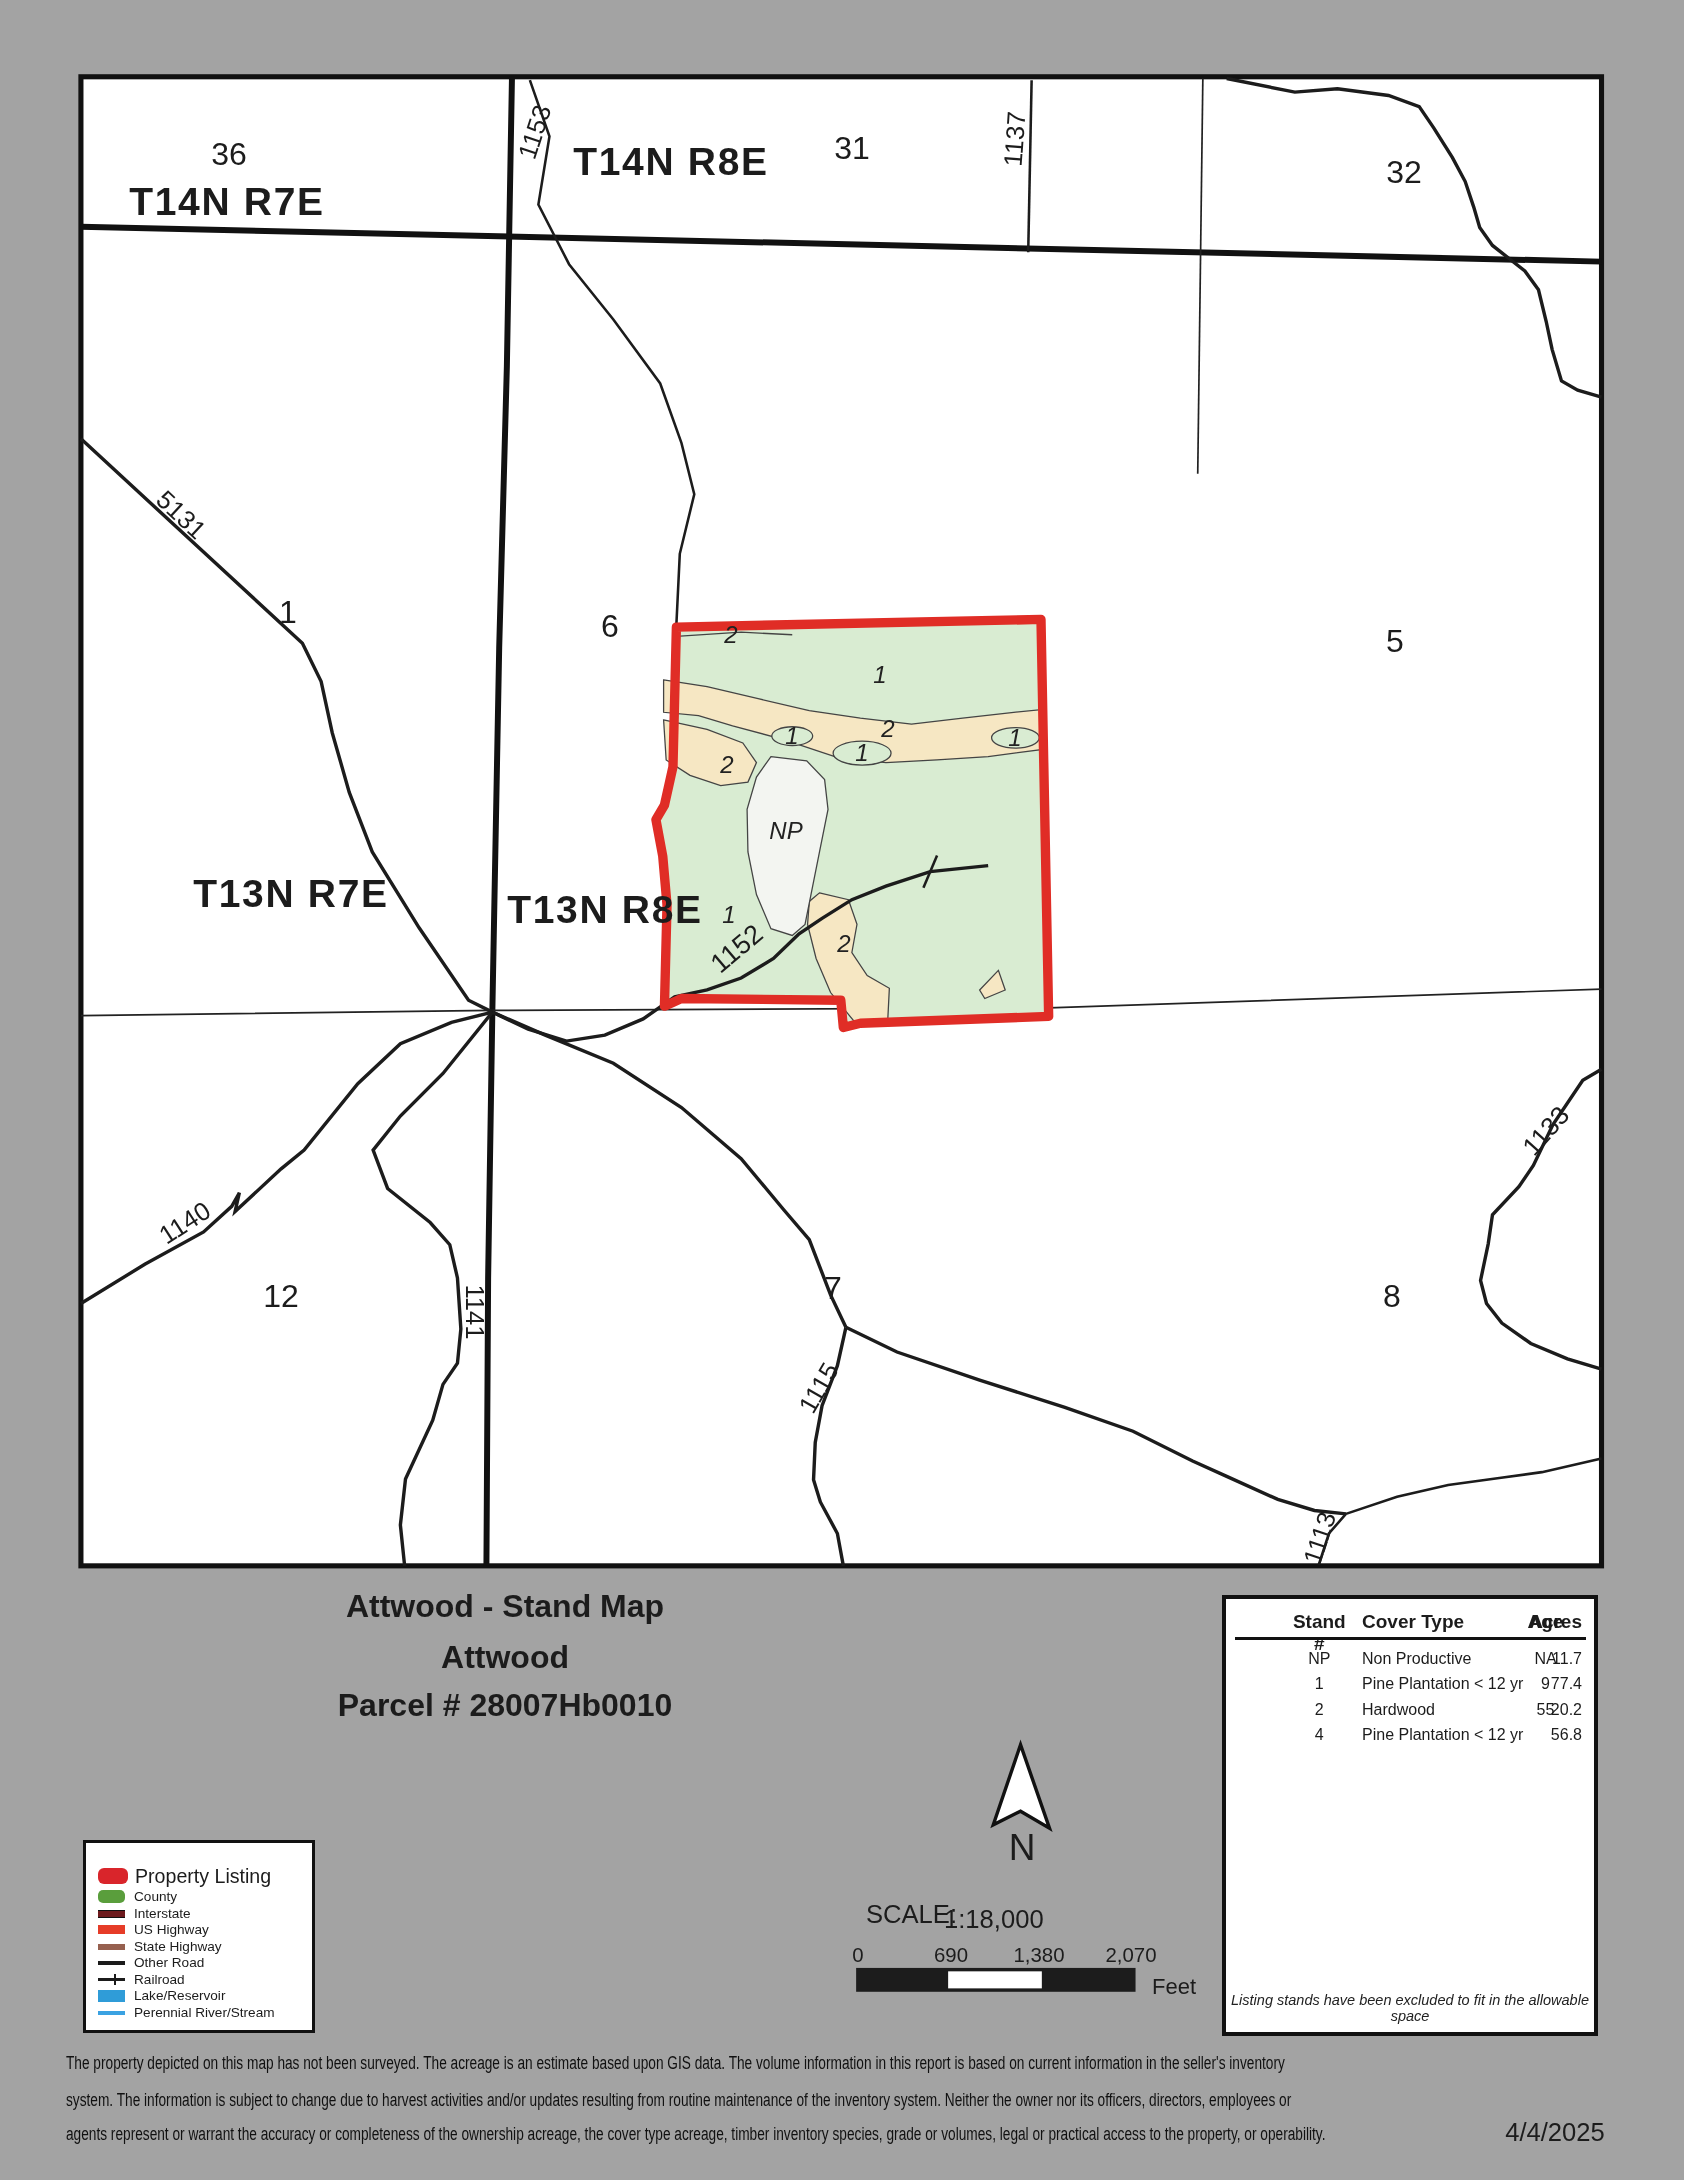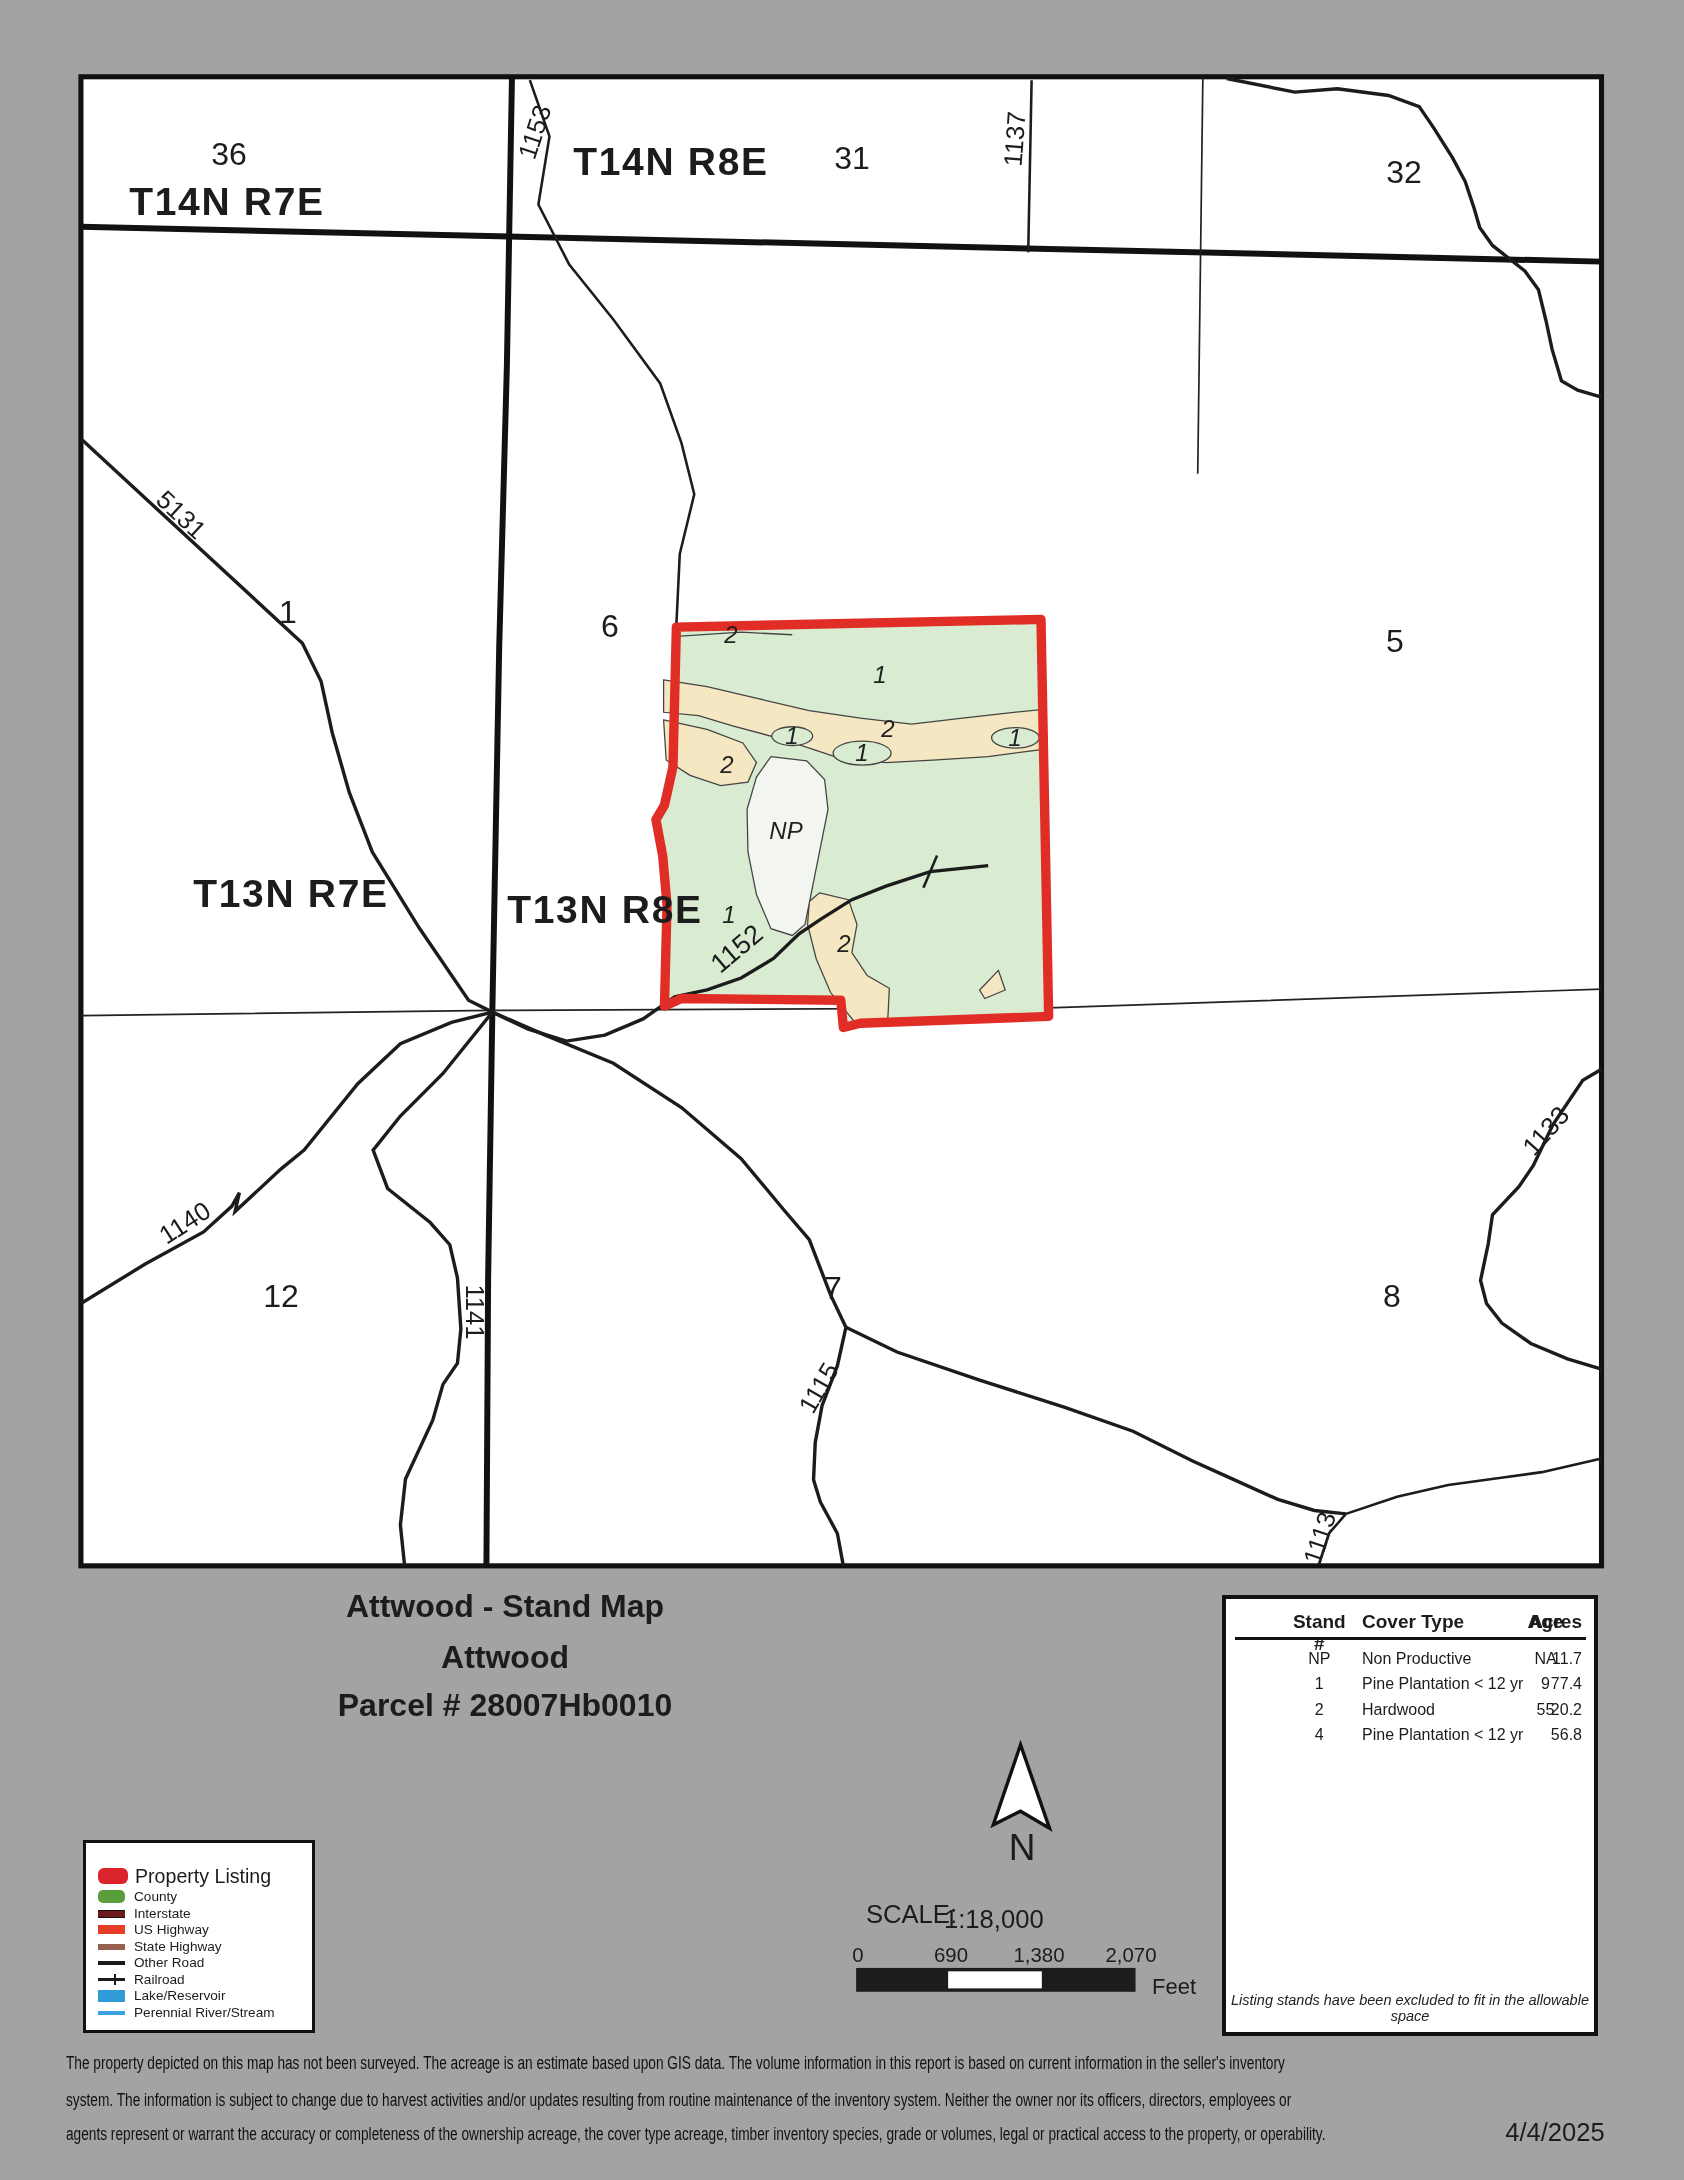--- a/index.html
+++ b/index.html
@@ -96,21 +96,21 @@
 
     <path d="M1198,2048 L1166,2142 L1198,2126 L1232,2146 Z" fill="#ffffff" stroke="#111" stroke-width="4" stroke-linejoin="miter"></path>
 
     <rect x="1005" y="2310" width="328" height="28" fill="#1c1c1c"></rect>
     <rect x="1113" y="2314" width="110" height="20" fill="#ffffff"></rect>
   </svg>
 
   <div class="lbl sec" style="left:229px;top:154px;">36</div>
   <div class="lbl twn" style="left:227px;top:202px;">T14N R7E</div>
   <div class="lbl twn" style="left:671px;top:162px;">T14N R8E</div>
-  <div class="lbl sec" style="left:852px;top:158px;">31</div>
+  <div class="lbl sec" style="left:852px;top:148px;">31</div>
   <div class="lbl sec" style="left:1404px;top:172px;">32</div>
   <div class="lbl rd" style="left:535px;top:132px;transform:translate(-50%,-50%) rotate(-72deg);">1153</div>
   <div class="lbl rd" style="left:1015px;top:139px;transform:translate(-50%,-50%) rotate(-86deg);">1137</div>
   <div class="lbl rd" style="left:181px;top:515px;transform:translate(-50%,-50%) rotate(43deg);">5131</div>
   <div class="lbl sec" style="left:288px;top:612px;">1</div>
   <div class="lbl sec" style="left:610px;top:626px;">6</div>
   <div class="lbl sec" style="left:1395px;top:641px;">5</div>
   <div class="lbl twn" style="left:291px;top:894px;">T13N R7E</div>
   <div class="lbl twn" style="left:605px;top:910px;">T13N R8E</div>
   <div class="lbl rd152" style="left:737px;top:949px;transform:translate(-50%,-50%) rotate(-40deg);">1152</div>

